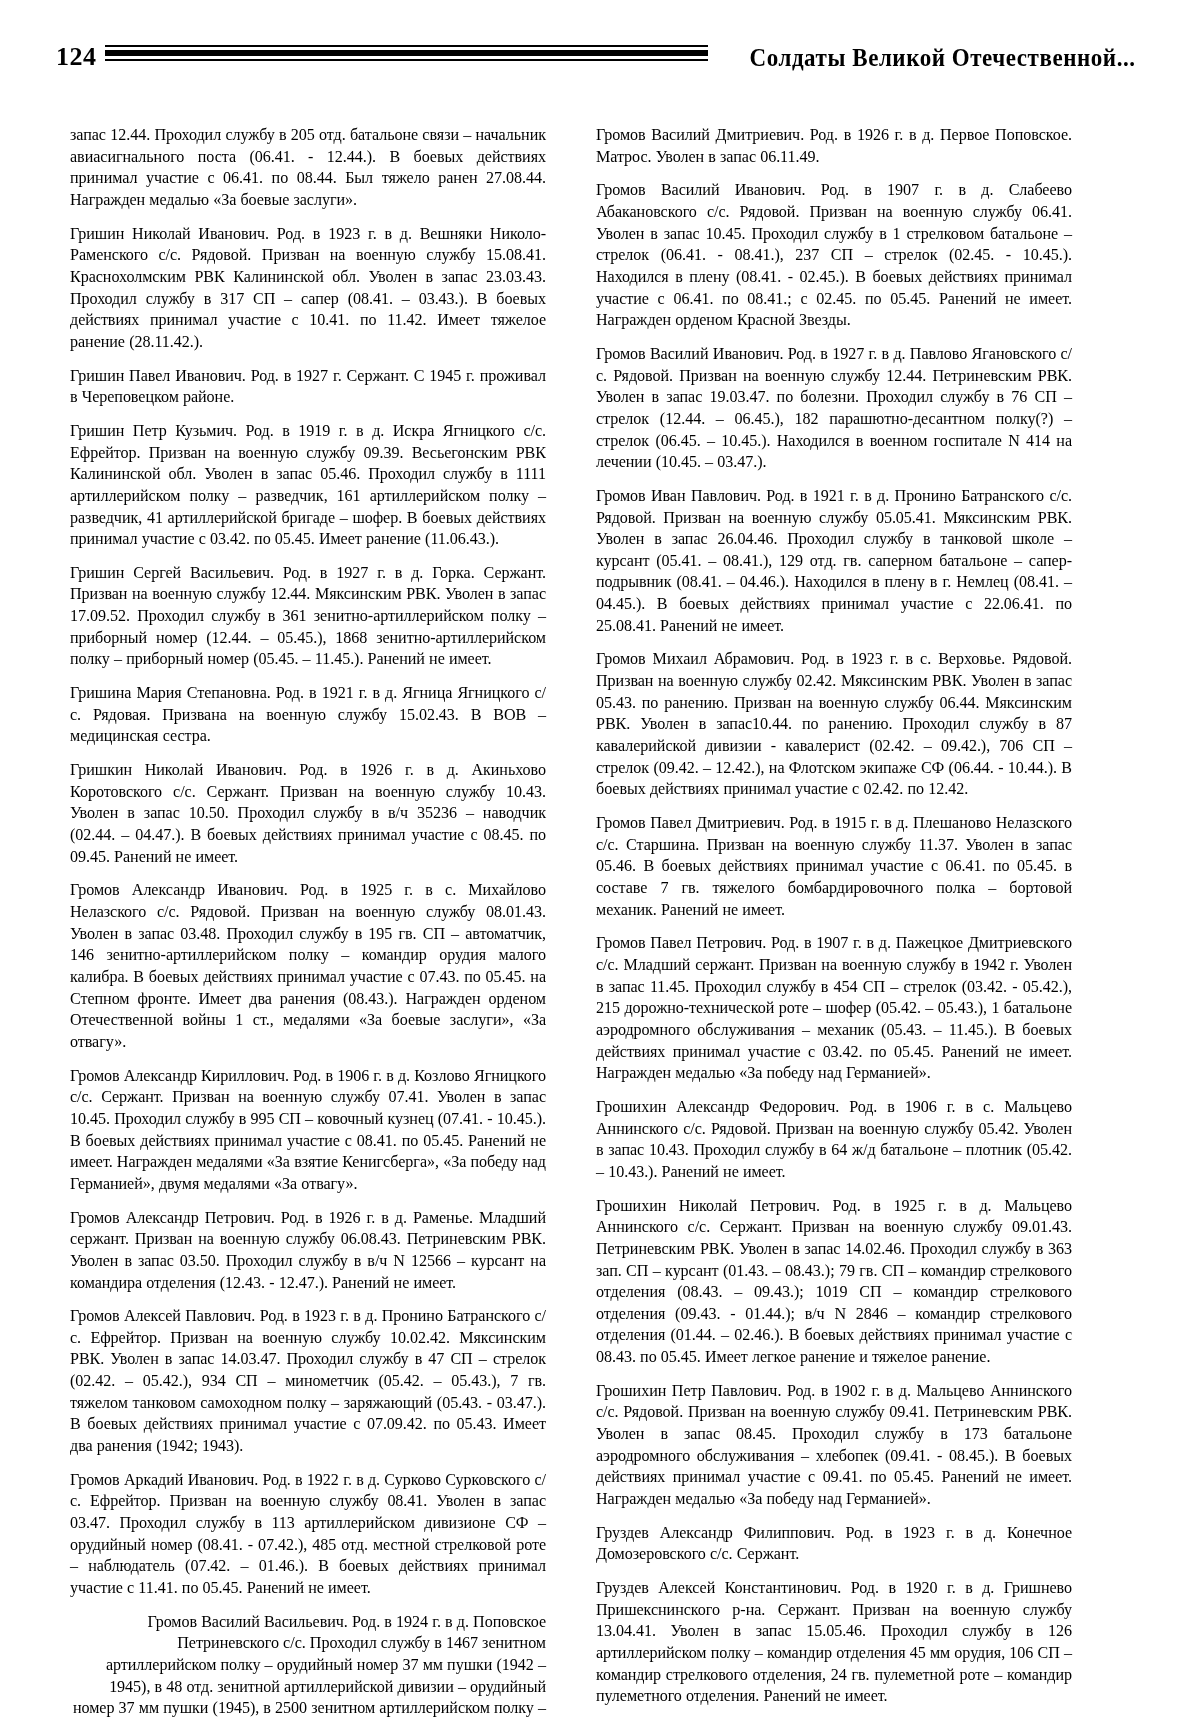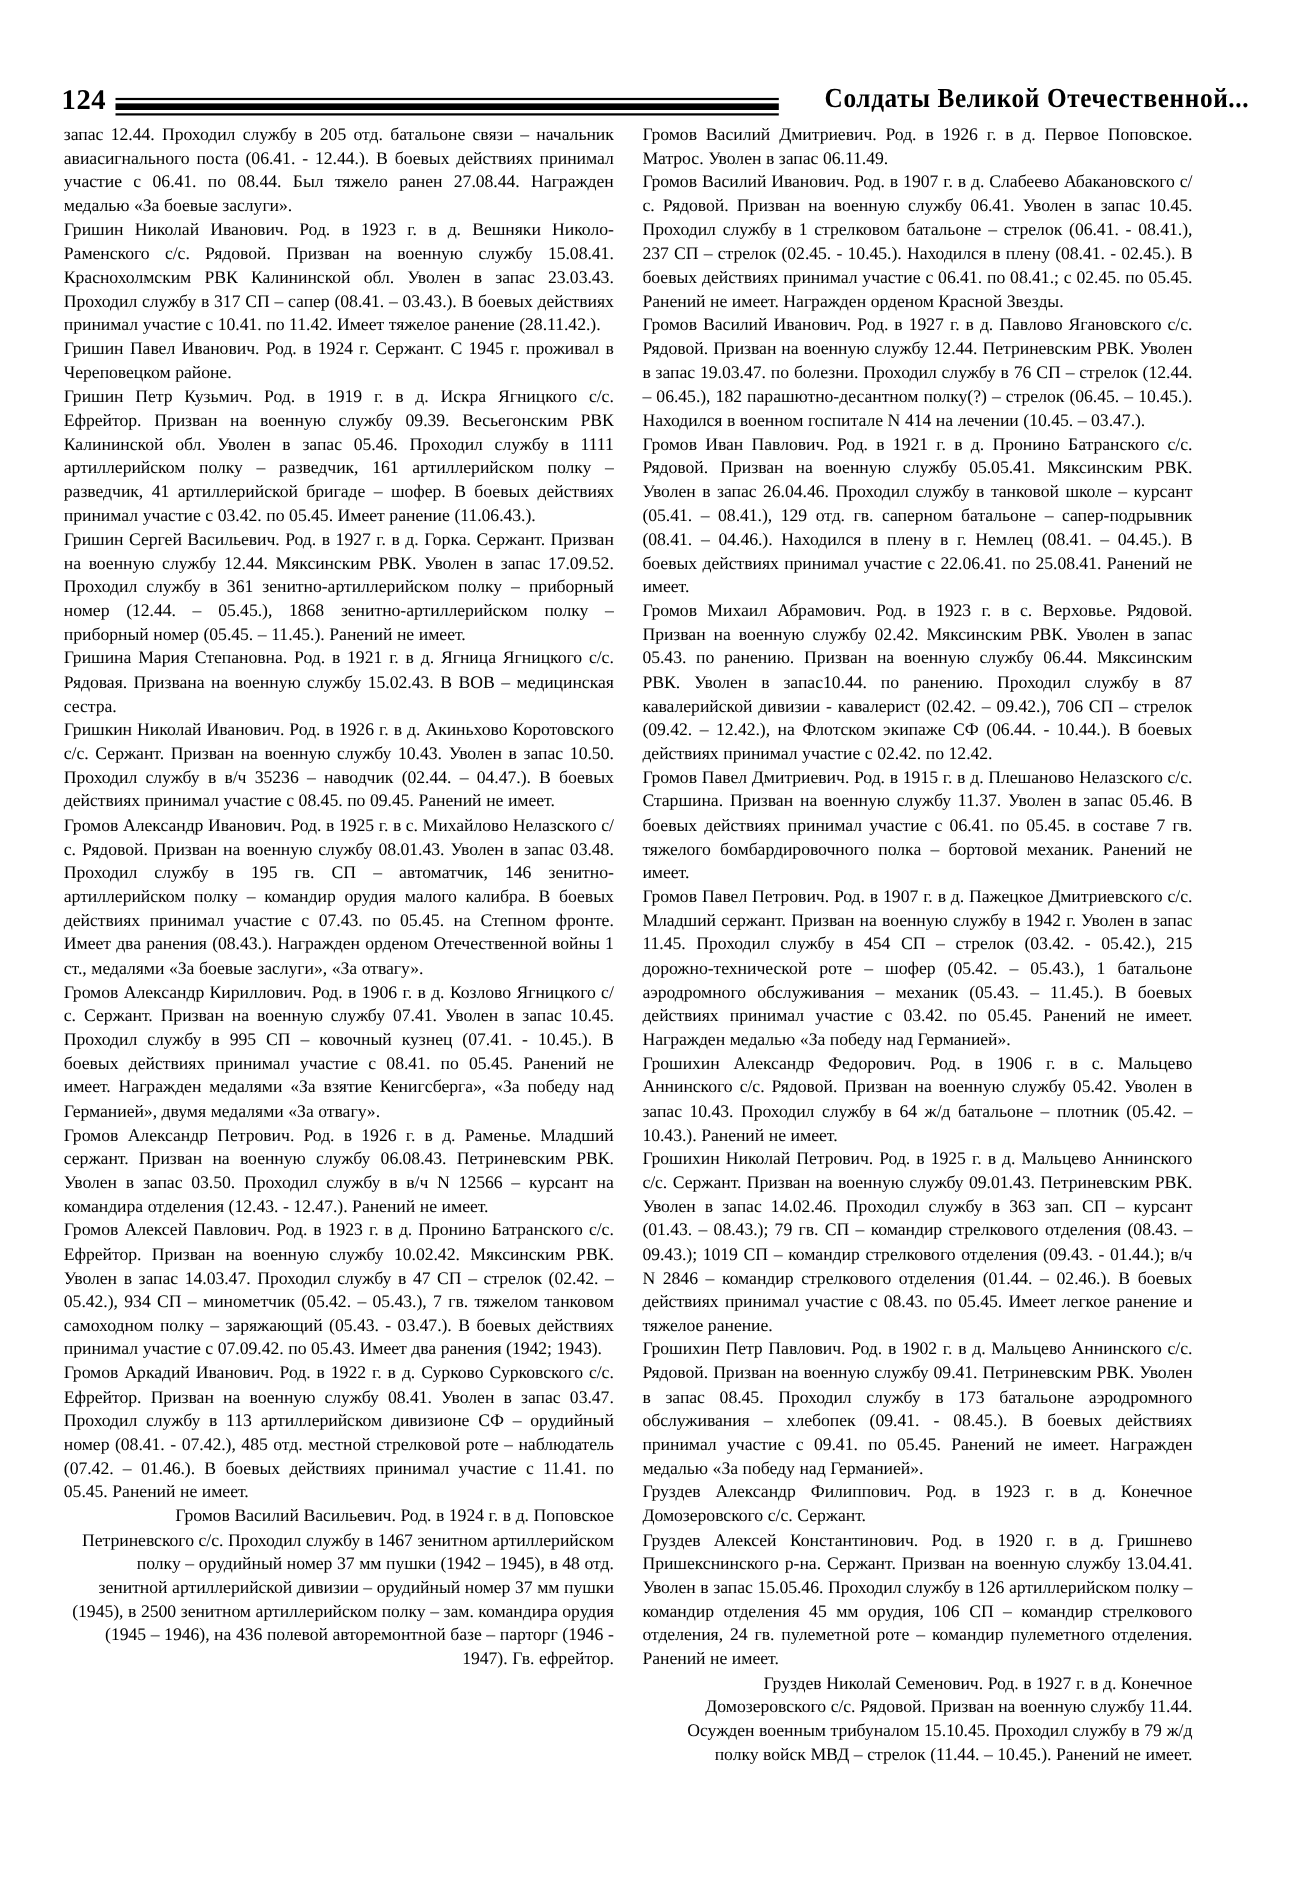--- a/index.html
+++ b/index.html
@@ -22,25 +22,25 @@
     width: 1191px;
     height: 1723px;
     box-sizing: border-box;
     padding: 0;
   }
 
   
   .running-head {
     position: absolute;
     left: 56px;
-    top: 60px;
+    top: 44px;
     width: 1080px;
     height: 44px;
     display: flex;
-    align-items: flex-end;
+    align-items: flex-start;
     gap: 0;
   }
   .folio {
     font-family: "Liberation Serif", "DejaVu Serif", serif;
     font-size: 26px;
     font-weight: 700;
     letter-spacing: 0.5px;
     line-height: 1;
     padding-right: 6px;
     white-space: nowrap;
@@ -73,21 +73,21 @@
     top: 112px;
     width: 1078px;
     display: flex;
     gap: 26px;
     align-items: flex-start;
   }
   .col {
     width: 500px;
   }
   .entry {
-    margin: 0;
+    margin: 12px;
     font-size: 16.1px;
     line-height: 21.65px;
     text-align: justify;
     text-justify: inter-word;
     hyphens: manual;
     letter-spacing: -0.05px;
     word-spacing: 0.2px;
     font-family: Liberation Serif, serif;
   }
   .entry + .entry { margin-top: 0; }
@@ -106,21 +106,21 @@
       <div class="rule-thin"></div>
     </div>
     <div class="head-title">Солдаты Великой Отечественной...</div>
   </div>
 
   <div class="columns">
 
     <div class="col">
       <p class="entry">запас 12.44. Проходил службу в 205 отд. батальоне связи – начальник авиасигнального поста (06.41. - 12.44.). В боевых действиях принимал участие с 06.41. по 08.44. Был тяжело ранен 27.08.44. Награжден медалью «За боевые заслуги».</p>
       <p class="entry">Гришин Николай Иванович. Род. в 1923 г. в д. Вешняки Николо-Раменского с/с. Рядовой. Призван на военную службу 15.08.41. Краснохолмским РВК Калининской обл. Уволен в запас 23.03.43. Проходил службу в 317 СП – сапер (08.41. – 03.43.). В боевых действиях принимал участие с 10.41. по 11.42. Имеет тяжелое ранение (28.11.42.).</p>
-      <p class="entry">Гришин Павел Иванович. Род. в 1924 г. Сержант. С 1945 г. проживал в Череповецком районе.</p>
+      <p class="entry">Гришин Павел Иванович. Род. в 1927 г. Сержант. С 1945 г. проживал в Череповецком районе.</p>
       <p class="entry">Гришин Петр Кузьмич. Род. в 1919 г. в д. Искра Ягницкого с/с. Ефрейтор. Призван на военную службу 09.39. Весьегонским РВК Калининской обл. Уволен в запас 05.46. Проходил службу в 1111 артиллерийском полку – разведчик, 161 артиллерийском полку – разведчик, 41 артиллерийской бригаде – шофер. В боевых действиях принимал участие с 03.42. по 05.45. Имеет ранение (11.06.43.).</p>
       <p class="entry">Гришин Сергей Васильевич. Род. в 1927 г. в д. Горка. Сержант. Призван на военную службу 12.44. Мяксинским РВК. Уволен в запас 17.09.52. Проходил службу в 361 зенитно-артиллерийском полку – приборный номер (12.44. – 05.45.), 1868 зенитно-артиллерийском полку – приборный номер (05.45. – 11.45.). Ранений не имеет.</p>
       <p class="entry">Гришина Мария Степановна. Род. в 1921 г. в д. Ягница Ягницкого с/с. Рядовая. Призвана на военную службу 15.02.43. В ВОВ – медицинская сестра.</p>
       <p class="entry">Гришкин Николай Иванович. Род. в 1926 г. в д. Акиньхово Коротовского с/с. Сержант. Призван на военную службу 10.43. Уволен в запас 10.50. Проходил службу в в/ч 35236 – наводчик (02.44. – 04.47.). В боевых действиях принимал участие с 08.45. по 09.45. Ранений не имеет.</p>
       <p class="entry">Громов Александр Иванович. Род. в 1925 г. в с. Михайлово Нелазского с/с. Рядовой. Призван на военную службу 08.01.43. Уволен в запас 03.48. Проходил службу в 195 гв. СП – автоматчик, 146 зенитно-артиллерийском полку – командир орудия малого калибра. В боевых действиях принимал участие с 07.43. по 05.45. на Степном фронте. Имеет два ранения (08.43.). Награжден орденом Отечественной войны 1 ст., медалями «За боевые заслуги», «За отвагу».</p>
       <p class="entry">Громов Александр Кириллович. Род. в 1906 г. в д. Козлово Ягницкого с/с. Сержант. Призван на военную службу 07.41. Уволен в запас 10.45. Проходил службу в 995 СП – ковочный кузнец (07.41. - 10.45.). В боевых действиях принимал участие с 08.41. по 05.45. Ранений не имеет. Награжден медалями «За взятие Кенигсберга», «За победу над Германией», двумя медалями «За отвагу».</p>
       <p class="entry">Громов Александр Петрович. Род. в 1926 г. в д. Раменье. Младший сержант. Призван на военную службу 06.08.43. Петриневским РВК. Уволен в запас 03.50. Проходил службу в в/ч N 12566 – курсант на командира отделения (12.43. - 12.47.). Ранений не имеет.</p>
       <p class="entry">Громов Алексей Павлович. Род. в 1923 г. в д. Пронино Батранского с/с. Ефрейтор. Призван на военную службу 10.02.42. Мяксинским РВК. Уволен в запас 14.03.47. Проходил службу в 47 СП – стрелок (02.42. – 05.42.), 934 СП – минометчик (05.42. – 05.43.), 7 гв. тяжелом танковом самоходном полку – заряжающий (05.43. - 03.47.). В боевых действиях принимал участие с 07.09.42. по 05.43. Имеет два ранения (1942; 1943).</p>
       <p class="entry">Громов Аркадий Иванович. Род. в 1922 г. в д. Сурково Сурковского с/с. Ефрейтор. Призван на военную службу 08.41. Уволен в запас 03.47. Проходил службу в 113 артиллерийском дивизионе СФ – орудийный номер (08.41. - 07.42.), 485 отд. местной стрелковой роте – наблюдатель (07.42. – 01.46.). В боевых действиях принимал участие с 11.41. по 05.45. Ранений не имеет.</p>
       <p class="entry">Громов Василий Васильевич. Род. в 1924 г. в д. Поповское Петриневского с/с. Проходил службу в 1467 зенитном артиллерийском полку – орудийный номер 37 мм пушки (1942 – 1945), в 48 отд. зенитной артиллерийской дивизии – орудийный номер 37 мм пушки (1945), в 2500 зенитном артиллерийском полку – зам. командира орудия (1945 – 1946), на 436 полевой авторемонтной базе – парторг (1946 - 1947). Гв. ефрейтор.</p>

